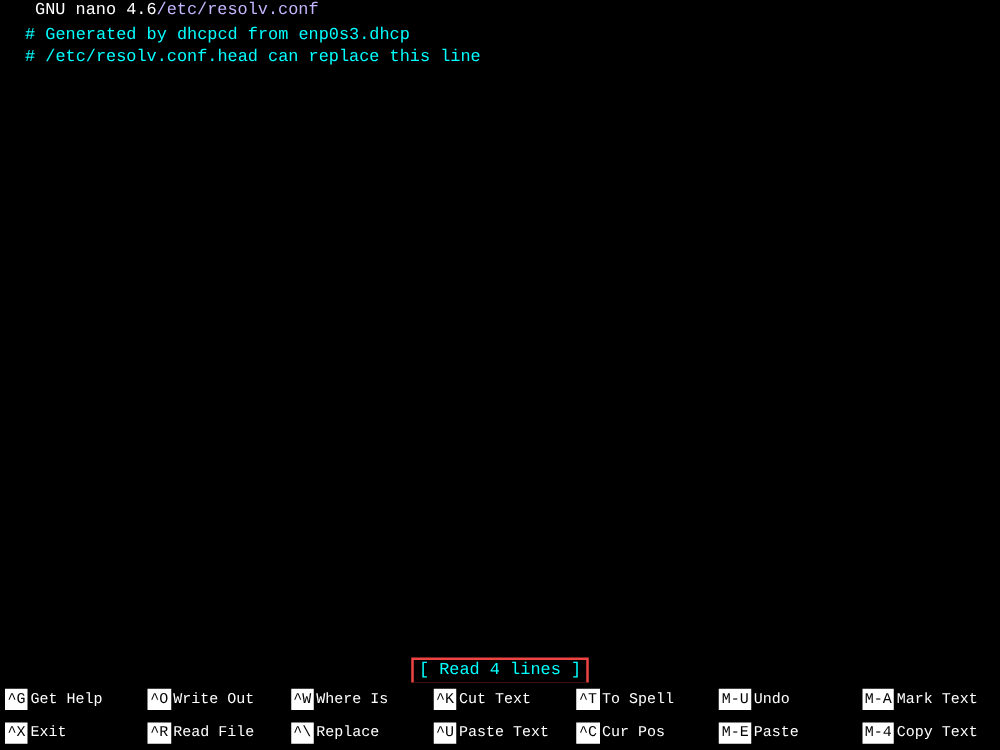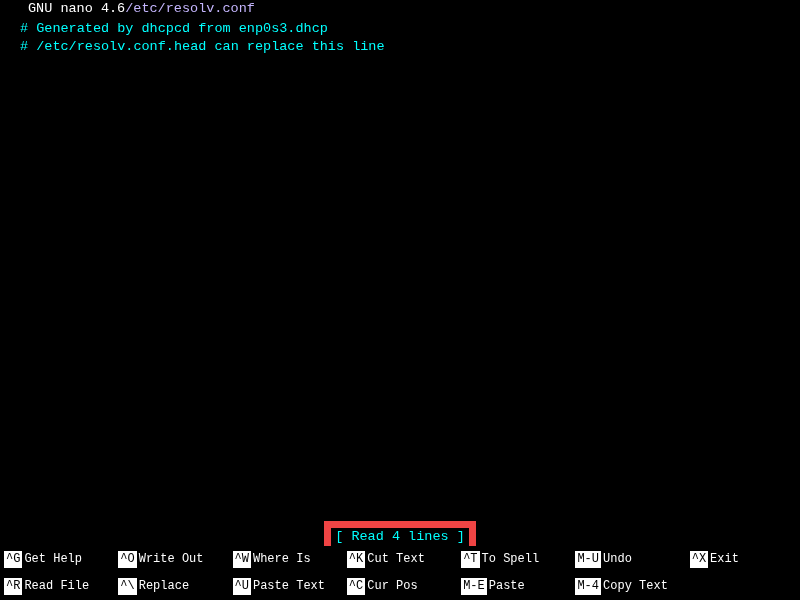--- a/index.html
+++ b/index.html
@@ -71,21 +71,21 @@
       height: 18px;
       display: flex;
       align-items: center;
       justify-content: center;
       flex-shrink: 0;
     }
 
     .status-msg {
       background: #000;
       color: #0ff;
-      border: 7px solid #ef4444;
+      border: 2px solid #ef4444;
       padding: 0 4px;
     }
 
     
     #shortcuts {
       background: #000;
       display: grid;
       grid-template-columns: repeat(6, 1fr);
       grid-template-rows: repeat(2, 1fr);
       height: 54px;
@@ -156,20 +156,24 @@
       </div>
       <div class="shortcut-item">
         <span class="shortcut-key">^T</span>
         <span class="shortcut-label"> To Spell</span>
       </div>
       <div class="shortcut-item">
         <span class="shortcut-key">M-U</span>
         <span class="shortcut-label"> Undo</span>
       </div>
       <div class="shortcut-item">
+        <span class="shortcut-key">M-A</span>
+        <span class="shortcut-label"> Mark Text</span>
+      </div>
+      <div class="shortcut-item">
         <span class="shortcut-key">^X</span>
         <span class="shortcut-label"> Exit</span>
       </div>
       <div class="shortcut-item">
         <span class="shortcut-key">^R</span>
         <span class="shortcut-label"> Read File</span>
       </div>
       <div class="shortcut-item">
         <span class="shortcut-key">^\</span>
         <span class="shortcut-label"> Replace</span>

